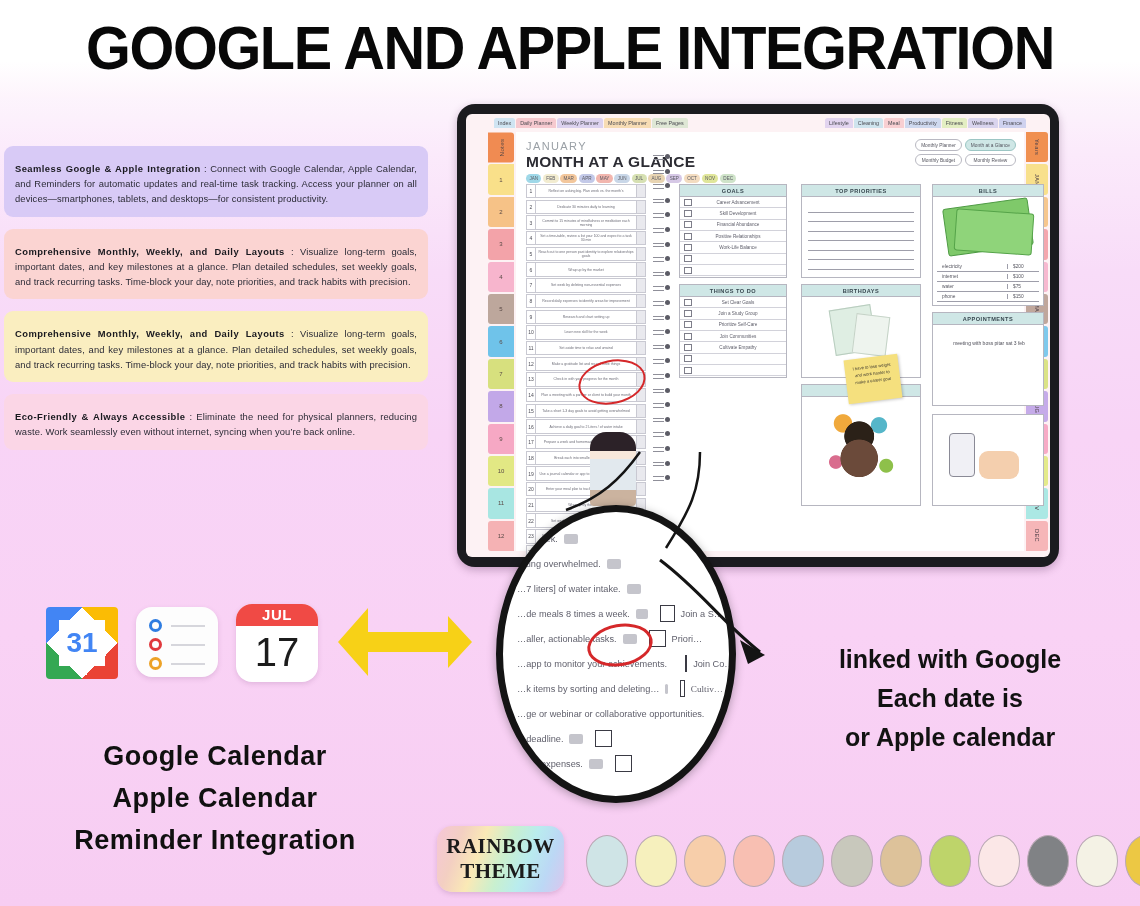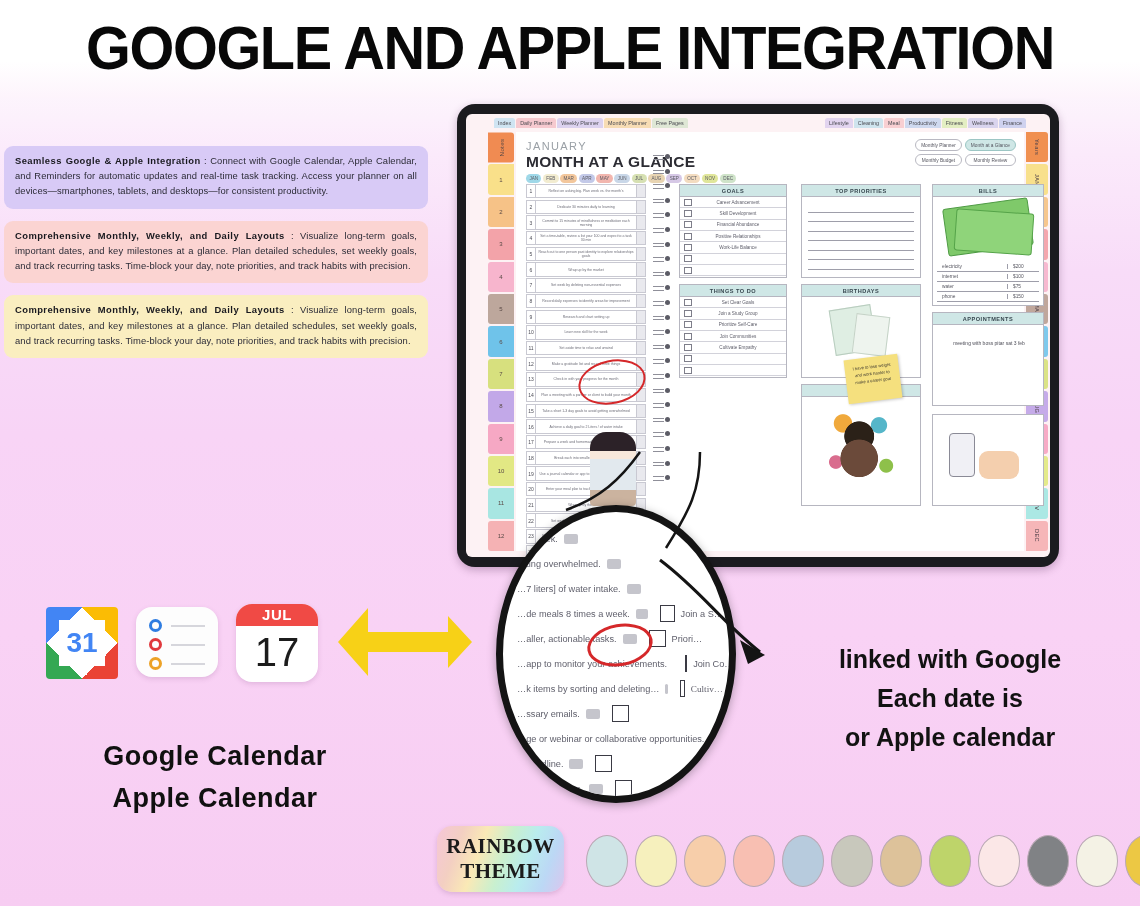--- a/index.html
+++ b/index.html
@@ -25,21 +25,21 @@
     letter-spacing:-1.5px;
     color:#080808;
     transform:scaleX(0.93);
     white-space:nowrap;
   }
 
   
   #features { position:absolute; left:4px; top:146px; width:424px; }
   .feature {
     border-radius:9px;
-    padding:7px 11px 10px 11px;
+    padding:15px 11px 10px 11px;
     margin-bottom:12px;
     font-size:9.4px;
     line-height:1.62;
     color:#2b2b36;
     text-align:justify;
     letter-spacing:0.1px;
   }
   .feature b { font-weight:bold; letter-spacing:0.45px; color:#19191f; }
 
   
@@ -191,20 +191,21 @@
 <body>
 
 <div id="header">
   <div id="title">GOOGLE AND APPLE INTEGRATION</div>
 </div>
 
 <div id="features">
     <div class="feature" style="background: rgb(216, 202, 246);"><b>Seamless Google &amp; Apple Integration</b><span> : Connect with Google Calendar, Apple Calendar, and Reminders for automatic updates and real-time task tracking. Access your planner on all devices—smartphones, tablets, and desktops—for consistent productivity.</span></div>
     <div class="feature" style="background: rgb(251, 212, 210);"><b>Comprehensive Monthly, Weekly, and Daily Layouts</b><span> : Visualize long-term goals, important dates, and key milestones at a glance. Plan detailed schedules, set weekly goals, and track recurring tasks. Time-block your day, note priorities, and track habits with precision.</span></div>
     <div class="feature" style="background: rgb(250, 238, 192);"><b>Comprehensive Monthly, Weekly, and Daily Layouts</b><span> : Visualize long-term goals, important dates, and key milestones at a glance. Plan detailed schedules, set weekly goals, and track recurring tasks. Time-block your day, note priorities, and track habits with precision.</span></div>
+    <div class="feature" style="background: rgb(251, 214, 230);"><b>Eco-Friendly &amp; Always Accessible</b><span> : Eliminate the need for physical planners, reducing waste. Work seamlessly even without internet, syncing when you’re back online.</span></div>
   </div>
 
 <div id="tablet">
   <div id="screen">
 
     <div id="tabbar">
       <div class="tabgrp" id="tabs-left" style="left:28px;">
           <div class="tab" style="background: rgb(207, 228, 242);">Index</div>
           <div class="tab" style="background: rgb(246, 201, 207);">Daily Planner</div>
           <div class="tab" style="background: rgb(220, 210, 239);">Weekly Planner</div>
@@ -610,25 +611,20 @@
         <div class="mbox" style="margin-left: 12px;"></div>
         <div class="mtxt" style="margin-left: 6px;">Join Co…</div>
       </div>
       <div class="mline">
         <div class="mtxt">…k items by sorting and deleting…</div>
         <div class="mpip"></div>
         <div class="mbox" style="margin-left: 12px;"></div>
         <div class="mtxt" style="margin-left: 6px; font-family: Liberation Serif, serif;">Cultiv…</div>
       </div>
       <div class="mline">
-        <div class="mtxt">…ssary emails.</div>
-        <div class="mpip"></div>
-        <div class="mbox" style="margin-left: 12px;"></div>
-      </div>
-      <div class="mline">
         <div class="mtxt">…ge or webinar or collaborative opportunities.</div>
         <div class="mpip"></div>
         <div class="mbox" style="margin-left: 12px;"></div>
       </div>
       <div class="mline">
         <div class="mtxt">…deadline.</div>
         <div class="mpip"></div>
         <div class="mbox" style="margin-left: 12px;"></div>
       </div>
       <div class="mline">
@@ -675,20 +671,21 @@
   <div class="day">17</div>
 </div>
 
 <svg width="140" height="80" style="position:absolute; left:336px; top:602px;">
   <polygon points="112,14 112,30 32,30 32,6 2,40 32,74 32,50 112,50 112,66 136,40" fill="#f7d117"></polygon>
 </svg>
 
 <div id="bottomtext">
     <div>Google Calendar</div>
     <div>Apple Calendar</div>
+    <div>Reminder Integration</div>
   </div>
 <div id="rightnote">
     <div>linked with Google</div>
     <div>Each date is</div>
     <div>or Apple calendar</div>
   </div>
 
 <div id="badge">
   <div class="b1">RAINBOW</div>
   <div class="b2">THEME</div>

